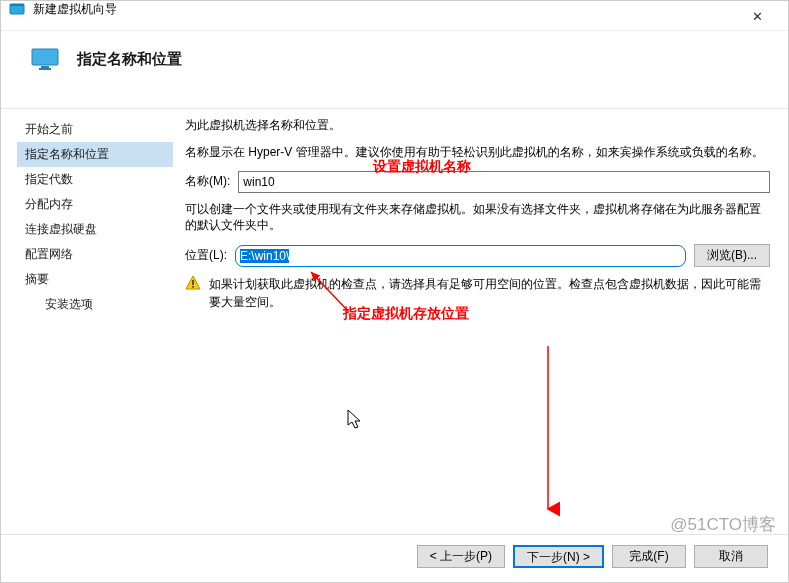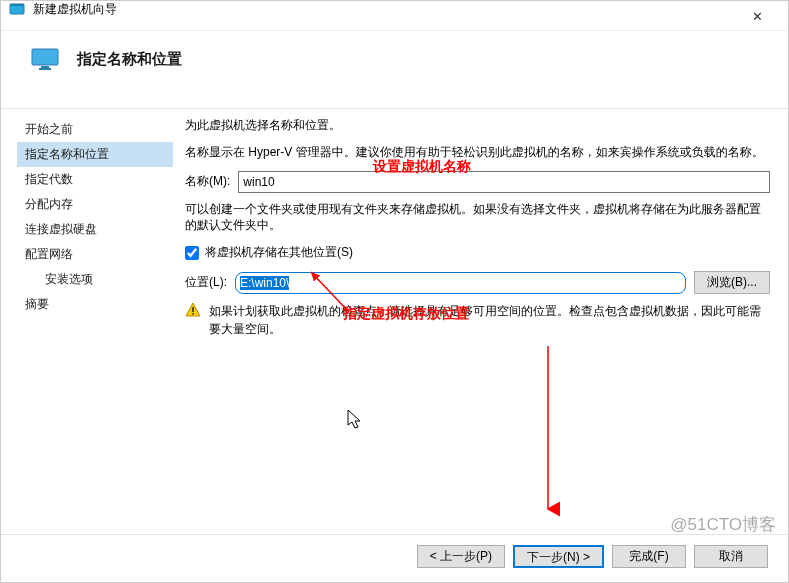--- a/index.html
+++ b/index.html
@@ -189,41 +189,37 @@
 </div>
 
 <div class="body">
   <div class="sidebar">
     <div class="step">开始之前</div>
     <div class="step active">指定名称和位置</div>
     <div class="step">指定代数</div>
     <div class="step">分配内存</div>
     <div class="step">连接虚拟硬盘</div>
     <div class="step">配置网络</div>
+    <div class="step">摘要</div>
     <div class="step substep">安装选项</div>
-    <div class="step">摘要</div>
   </div>
 
   <div class="content">
     <p>为此虚拟机选择名称和位置。</p>
     <p>名称显示在 Hyper-V 管理器中。建议你使用有助于轻松识别此虚拟机的名称，如来宾操作系统或负载的名称。</p>
 
     <div class="row">
       <label class="fld">名称(M):</label>
       <input type="text" class="name-input" value="win10" style="">
     </div>
 
     <div class="annotation" style="left:200px; top:49px;">设置虚拟机名称</div>
 
     <p>可以创建一个文件夹或使用现有文件夹来存储虚拟机。如果没有选择文件夹，虚拟机将存储在为此服务器配置的默认文件夹中。</p>
 
-    <div class="checkbox-row">
-      <input type="checkbox" checked="" style="">
-      <label>将虚拟机存储在其他位置(S)</label>
-    </div>
 
     <div class="row">
       <label class="fld">位置(L):</label>
       <div class="loc-input" style="flex:1; height:22px; padding:2px 4px; display:flex; align-items:center;border-radius:8px;">
         <span class="loc-input-sel">E:\win10\</span>
       </div>
       <button class="btn">浏览(B)...</button>
     </div>
 
     <div class="warning-row">

